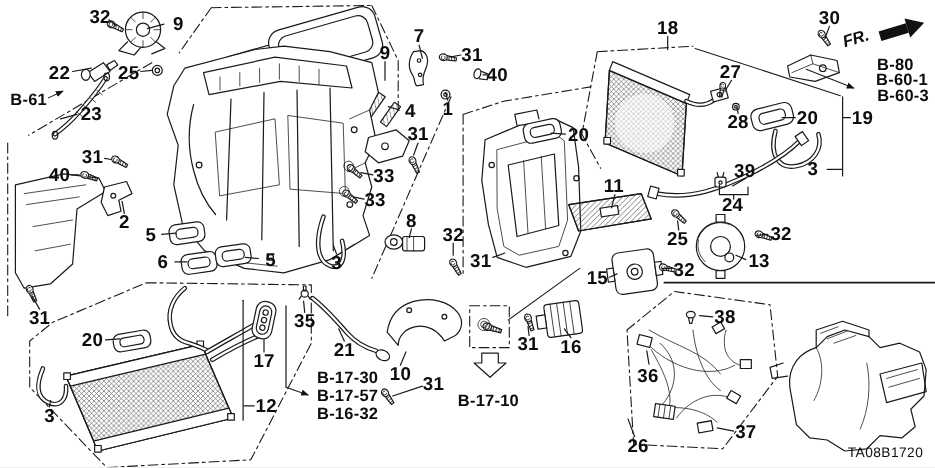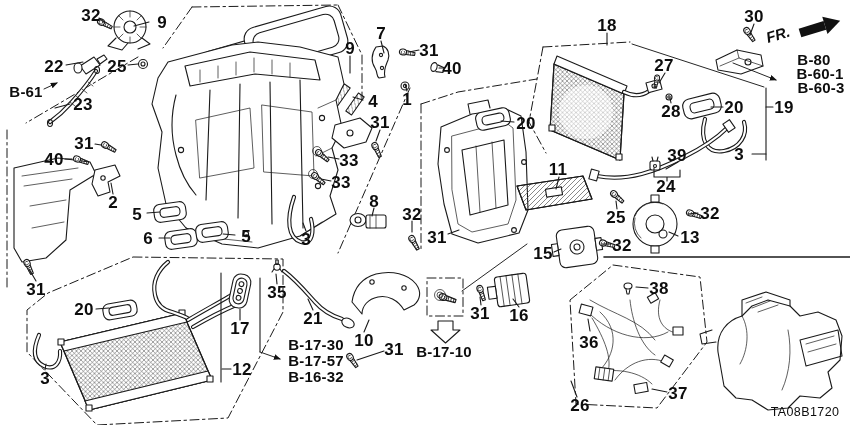--- a/index.html
+++ b/index.html
@@ -480,17 +480,17 @@
   <div class="co" style="left:678px;top:393px">37</div>
   <div class="co" style="left:580px;top:405px">26</div>
 
   <div class="co ref" style="left:26px;top:91px">B-61</div>
   <div class="co ref" style="left:814px;top:59px">B-80</div>
   <div class="co ref" style="left:820px;top:73px">B-60-1</div>
   <div class="co ref" style="left:821px;top:87px">B-60-3</div>
   <div class="co ref" style="left:316px;top:344px">B-17-30</div>
   <div class="co ref" style="left:316px;top:360px">B-17-57</div>
   <div class="co ref" style="left:316px;top:376px">B-16-32</div>
-  <div class="co ref" style="left:444px;top:351px">B-17-10</div>
+  <div class="co ref" style="left:444px;top:365px">B-17-10</div>
 
   <div class="co code" style="left:805px;top:412px">TA08B1720</div>
 
 </div>
 
 </body></html>

